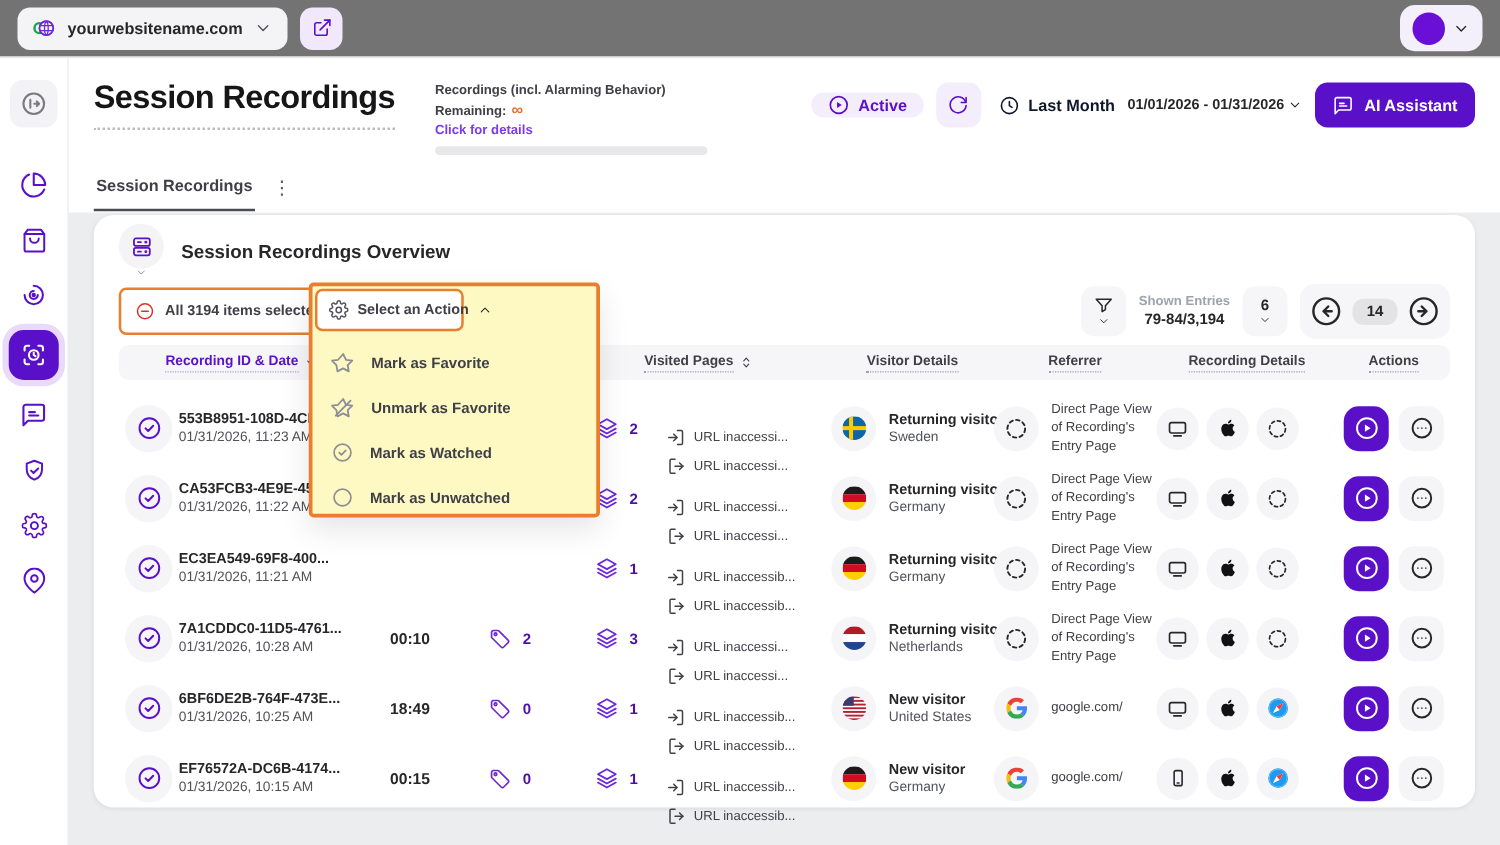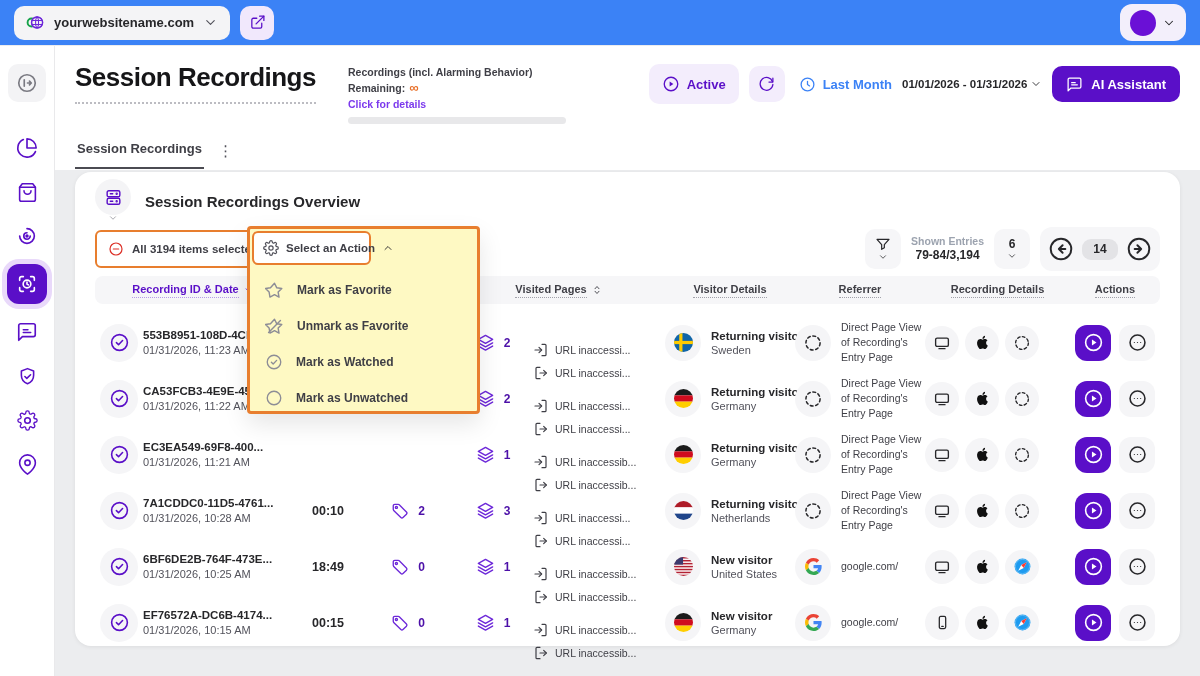--- a/index.html
+++ b/index.html
@@ -1,21 +1,21 @@
 <!DOCTYPE html>
 <html><head>
 <meta charset="utf-8">
 <style>
   * { margin:0; padding:0; box-sizing:border-box; }
   html,body { width:1200px; height:676px; overflow:hidden; background:#ecedef;
     font-family:"Liberation Sans", sans-serif; color:#27272a; }
   .page { position:relative; width:1200px; height:676px; }
 
   
-  .topbar { height:46px; background:#3b82f6; border-bottom:1px solid #ececee;
+  .topbar { height:46px; background:#737373; border-bottom:1px solid #ececee;
     display:flex; align-items:center; padding:0 14px; }
   .site-pill { height:34px; background:#f4f4f6; border-radius:10px; display:flex;
     align-items:center; gap:9px; padding:0 12px; cursor:pointer; }
   .site-pill .label { font-size:13px; font-weight:700; color:#27272a; }
   .ext-btn { width:34px; height:34px; margin-left:10px; background:#f1e8fc; border-radius:10px;
     display:flex; align-items:center; justify-content:center; color:#5a0fc8; cursor:pointer; }
   .avatar-pill { margin-left:auto; height:37px; background:#f3effb; border-radius:12px;
     display:flex; align-items:center; gap:6px; padding:0 10px; cursor:pointer; }
   .avatar-dot { width:26px; height:26px; border-radius:50%; }
 
@@ -36,26 +36,26 @@
   .head { background:#fff; padding:16px 20px 0 20px; height:124px; }
   .head-row { display:flex; align-items:flex-start; }
   .page-title { font-size:26px; font-weight:800; letter-spacing:-0.5px; color:#161618;
     border-bottom:2px dotted #bcbcc2; padding-bottom:9px; }
   .remaining { margin-left:32px; padding-top:4px; width:228px; }
   .remaining .lab { font-size:10.5px; font-weight:700; color:#3f3f46; line-height:1.3; }
   .remaining .inf { color:#e8702a; font-size:13px; font-weight:800; margin-left:4px; }
   .remaining .lnk { font-size:10.5px; font-weight:700; color:#7c3aed; margin-top:1px; cursor:pointer; }
   .remaining .bar { width:218px; height:7px; border-radius:4px; background:#e8e8ea; margin-top:7px; }
   .head-ctrls { margin-left:auto; display:flex; align-items:center; gap:10px; height:36px; margin-top:4px; }
-  .pill-lav { height:40px; background:#f3edfc; border-radius:10px; display:flex; align-items:center;
+  .pill-lav { height:20px; background:#f3edfc; border-radius:10px; display:flex; align-items:center;
     gap:7px; padding:0 13px; color:#5a0fc8; font-size:13px; font-weight:700; cursor:pointer; }
   .icon-btn-lav { width:36px; height:36px; background:#f3edfc; border-radius:10px; display:flex;
     align-items:center; justify-content:center; color:#5a0fc8; cursor:pointer; }
   .period { display:flex; align-items:center; gap:7px; font-size:13px; font-weight:700;
-    color:#3b82f6; margin-left:4px; cursor:pointer; }
+    color:#0f172a; margin-left:4px; cursor:pointer; }
   .daterange { display:flex; align-items:center; gap:3px; font-size:11.5px; font-weight:600;
     color:#27272a; cursor:pointer; }
   .ai-btn { height:36px; background:#5a0fc8; border-radius:10px; color:#fff; display:flex;
     align-items:center; gap:8px; padding:0 14px; font-size:13px; font-weight:700; cursor:pointer; }
   .tabs { margin-top:17px; display:flex; align-items:center; }
   .tab { font-size:13px; font-weight:700; color:#3f3f46; border-bottom:2px solid #4b4b52;
     padding:0 2px 11px 2px; cursor:pointer; }
   .kebab { margin-left:14px; margin-bottom:8px; font-size:15px; color:#52525b; letter-spacing:0;
     cursor:pointer; line-height:1; }
 

